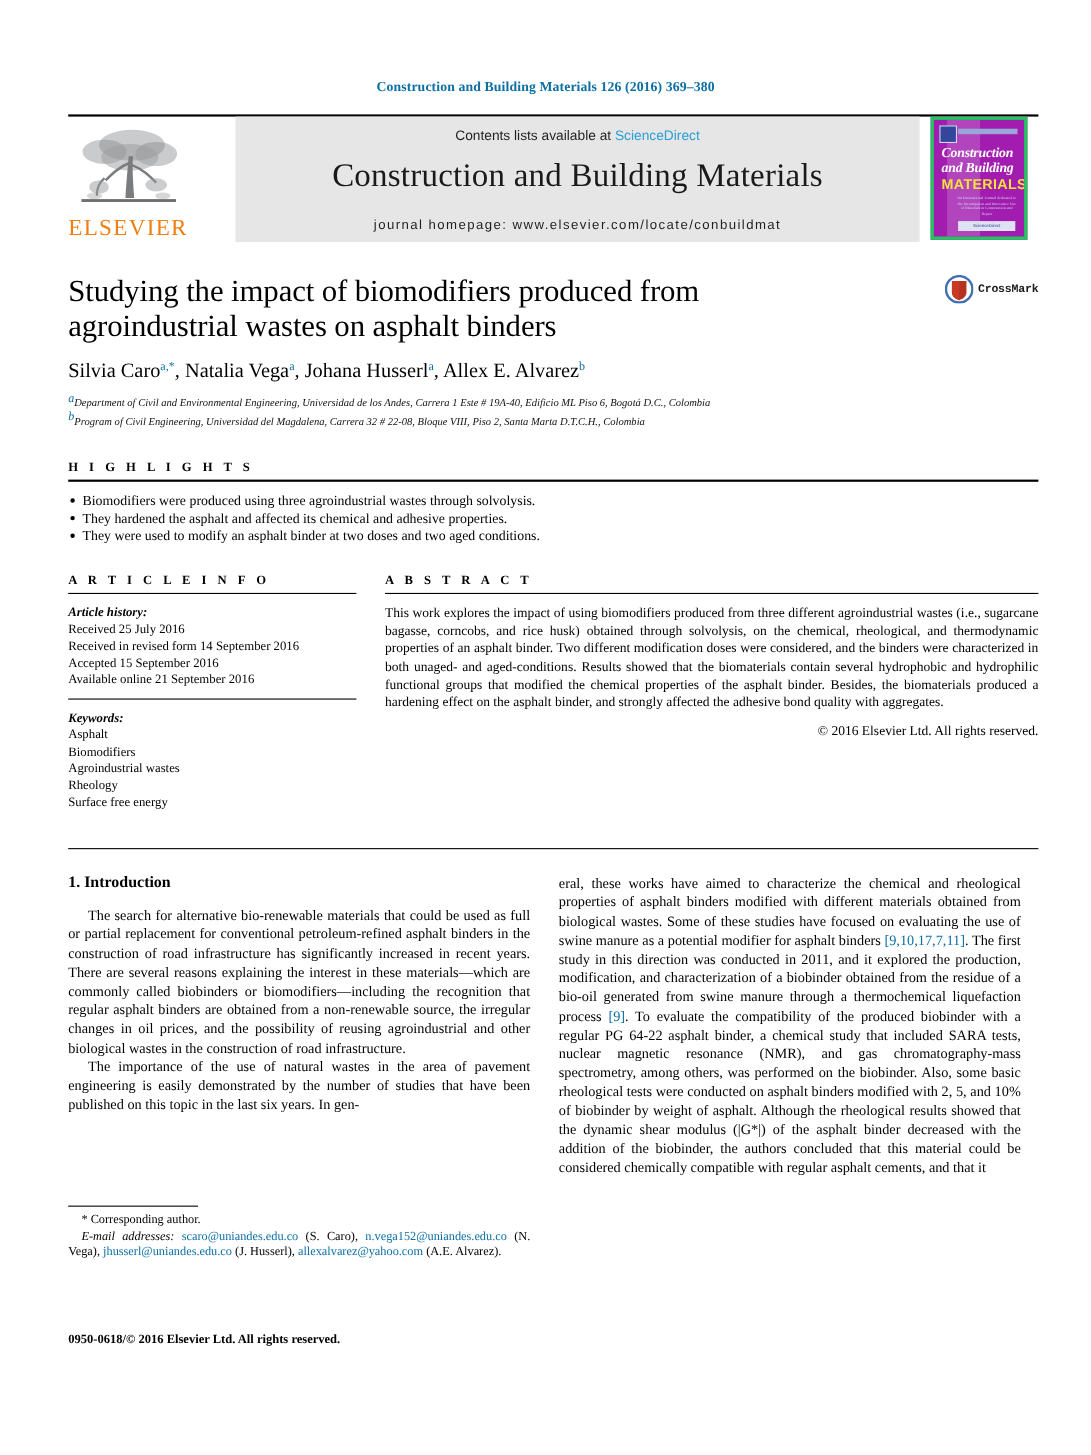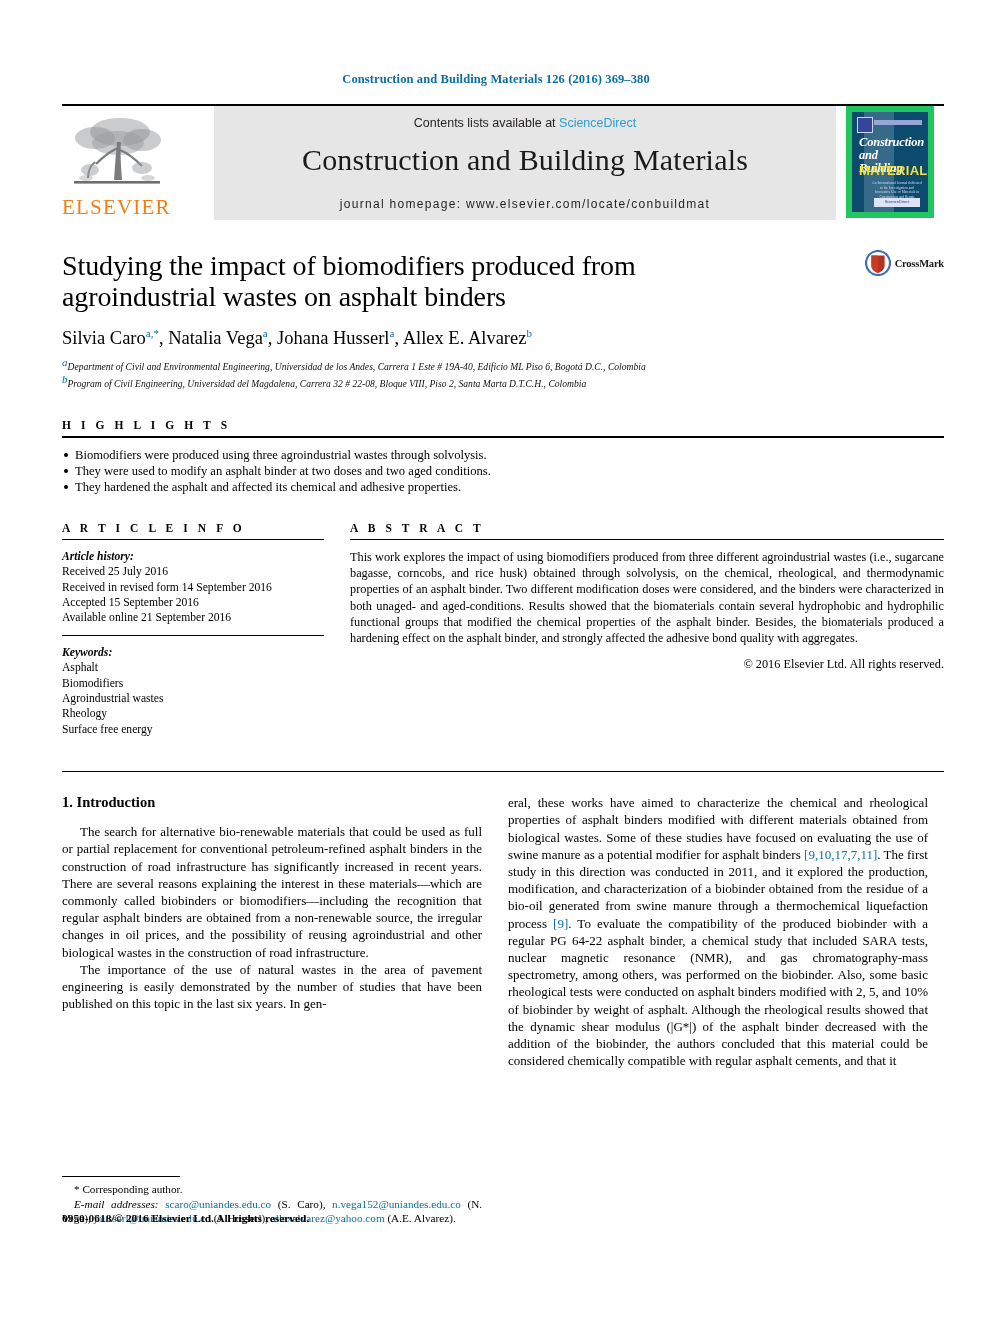--- a/index.html
+++ b/index.html
@@ -95,22 +95,22 @@
   .cover-thumb {
     width: 98px;
     flex: none;
     margin-left: 10px;
     display: flex;
     align-items: flex-start;
   }
   .cover-box {
     width: 88px;
     height: 112px;
-    border: 6px solid #22c55e;
-    background: #0c4a6e;
+    border: 3px solid #22c55e;
+    background: #a21caf;
     position: relative;
     box-sizing: border-box;
     overflow: hidden;
   }
   .cover-stripe {
     position: absolute; left: 12px; top: 0; width: 30px; height: 100%;
     background: rgba(255,255,255,.18);
   }
   .cover-badge {
     position: absolute; left: 5px; top: 5px; width: 14px; height: 14px;
@@ -174,21 +174,21 @@
   }
   .crossmark {
     position: absolute;
     right: 0;
     top: 0;
     display: flex;
     align-items: center;
     gap: 4px;
   }
   .crossmark-label {
-    font-family: Liberation Serif, serif;
+    font-family: Liberation Mono, monospace;
     font-size: 10.5px;
     font-weight: bold;
     color: #1a1a1a;
     letter-spacing: -.2px;
   }
   .authors {
     font-family: "Liberation Serif", serif;
     font-size: 18.5px;
     margin-top: 15px;
     color: #000;
@@ -291,21 +291,21 @@
     text-indent: 18px;
     hyphens: auto;
   }
   p.body-p + p.body-p { margin-top: 0; }
   .ref { color: #0b6fa4; }
 
   
   .footnote-area {
     position: absolute;
     left: 62px;
-    top: 1176px;
+    top: 1096px;
     width: 420px;
   }
   .fn-rule {
     width: 118px;
     border-top: 1px solid #000;
     margin-bottom: 5px;
   }
   .fn-text {
     font-family: "Liberation Serif", serif;
     font-size: 11.2px;
@@ -405,22 +405,22 @@
       <div><sup>a</sup><span>Department of Civil and Environmental Engineering, Universidad de los Andes, Carrera 1 Este # 19A-40, Edificio ML Piso 6, Bogotá D.C., Colombia</span></div>
       <div><sup>b</sup><span>Program of Civil Engineering, Universidad del Magdalena, Carrera 32 # 22-08, Bloque VIII, Piso 2, Santa Marta D.T.C.H., Colombia</span></div>
     </div>
   </div>
 
   <div class="hl-section">
     <div class="sec-label">H I G H L I G H T S</div>
     <div class="rule-thick"></div>
     <ul class="hl-list">
       <li>Biomodifiers were produced using three agroindustrial wastes through solvolysis.</li>
+      <li>They hardened the asphalt and affected its chemical and adhesive properties.</li>
       <li>They were used to modify an asphalt binder at two doses and two aged conditions.</li>
-      <li>They hardened the asphalt and affected its chemical and adhesive properties.</li>
     </ul>
   </div>
 
   <div class="info-abstract">
 
     <div class="col-info">
       <div class="sec-label">A R T I C L E   I N F O</div>
       <div class="rule-thin"></div>
       <div class="info-body">
         <div class="info-head">Article history:</div>

